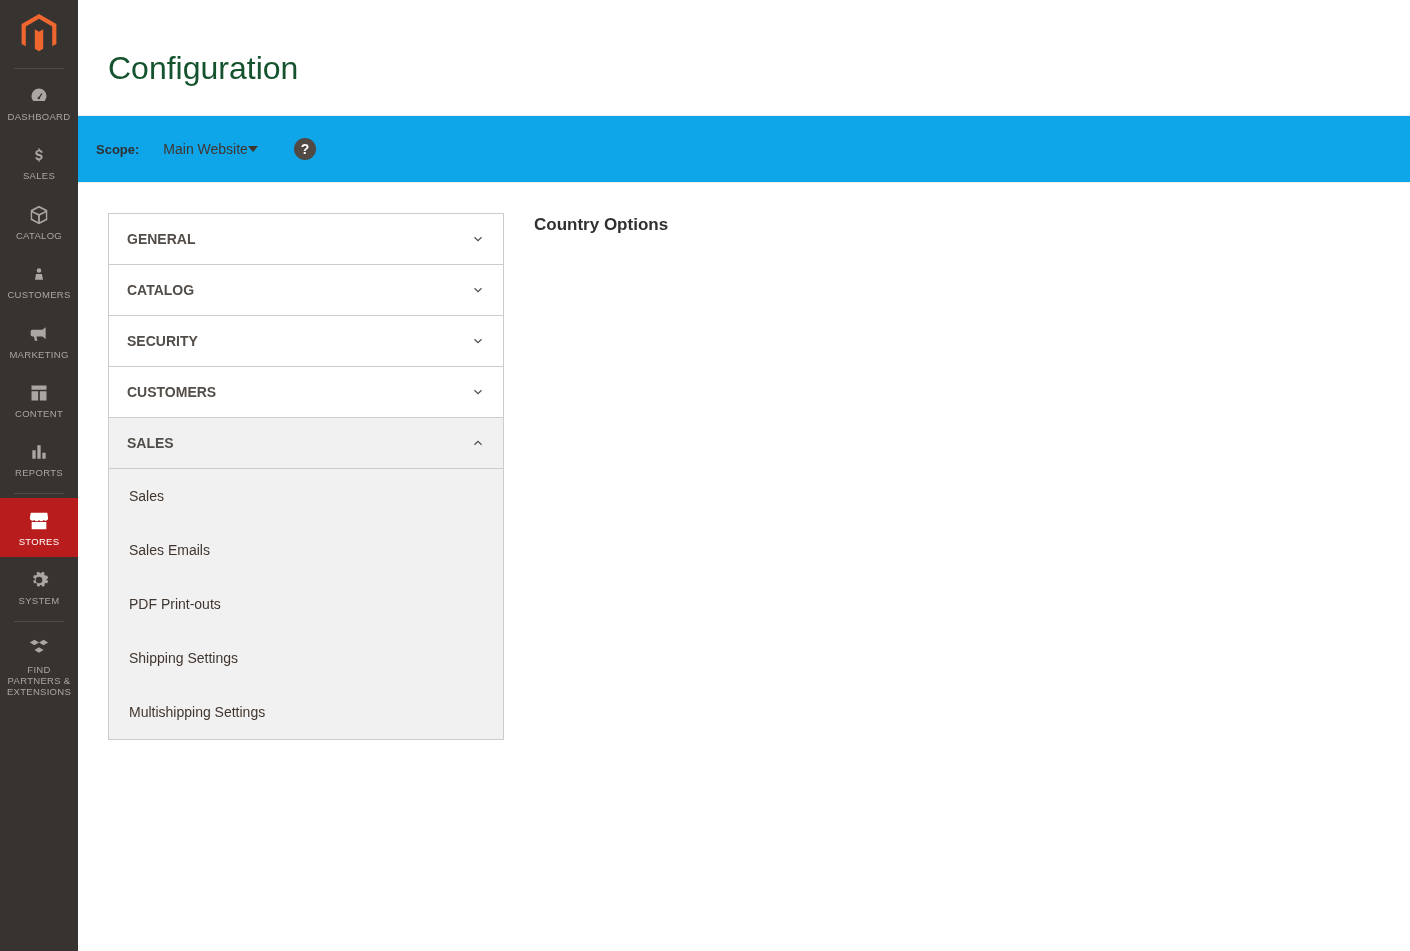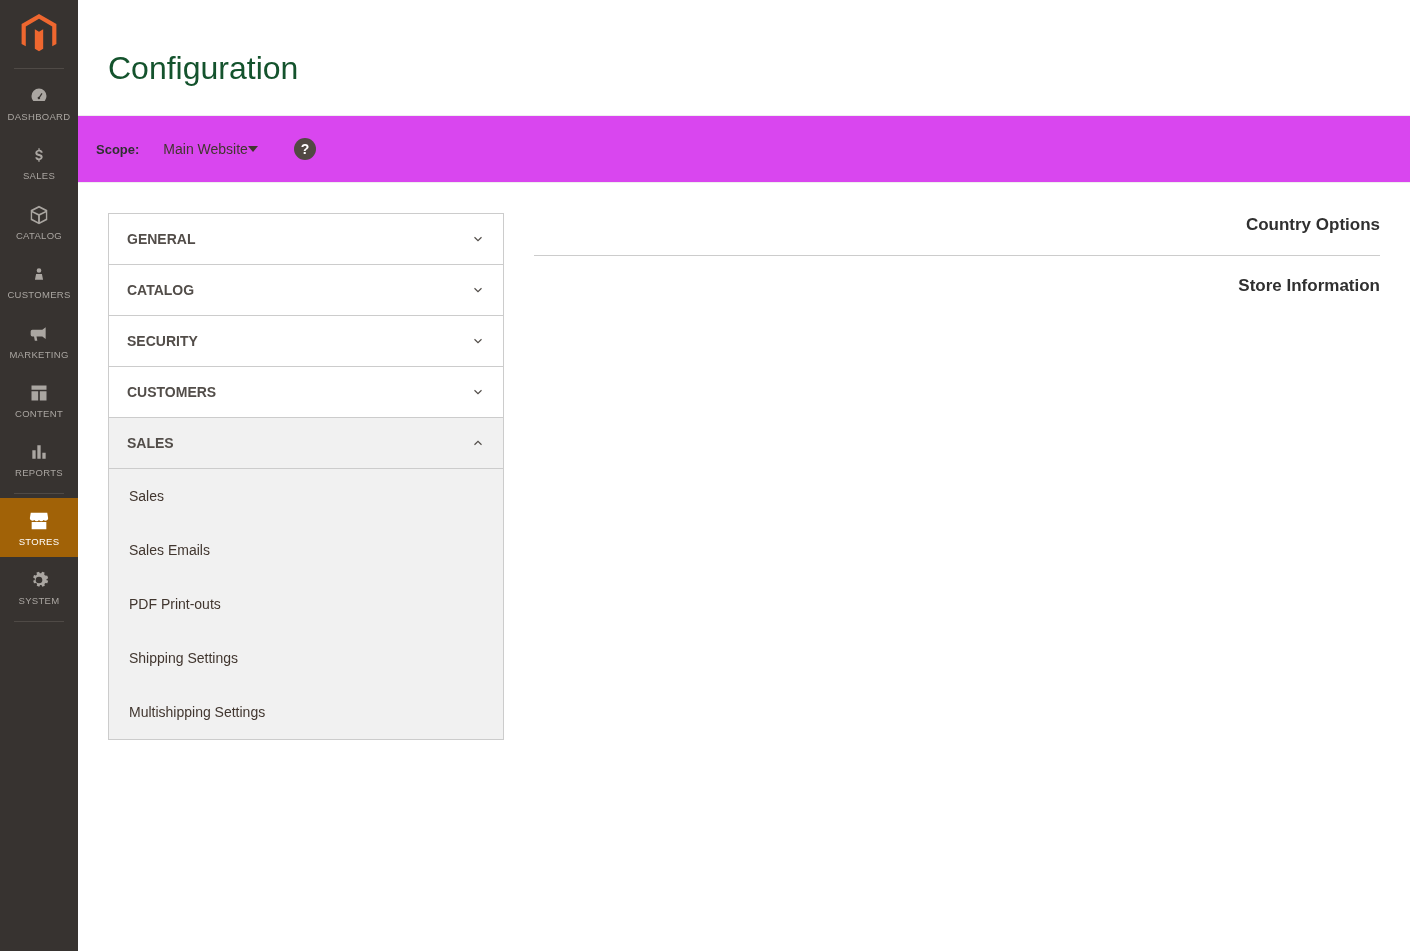--- a/index.html
+++ b/index.html
@@ -6,47 +6,47 @@
     body { font-family: 'Helvetica Neue', Arial, sans-serif; background: #fff; color: #333; }
     
     .app { display: flex; min-height: 951px; width: 1410px; }
     
     
     .sidebar { width: 78px; background: #373330; display: flex; flex-direction: column; align-items: center; }
     .logo-wrap { padding: 14px 0 10px; display:flex; justify-content:center; }
     .logo-wrap svg { width: 36px; height: 40px; }
     .side-divider { width: 50px; height: 1px; background: #4f4a46; margin: 4px 0; }
     .side-item { width: 78px; display:flex; flex-direction: column; align-items:center; padding: 12px 0 10px; color: #aaa6a1; font-size: 10px; letter-spacing: 0.3px; cursor:pointer; }
-    .side-item.active { background: #a16207; color: #fff; }
+    .side-item.active { background: #b91c1c; color: #fff; }
     .side-item .icon-wrap { height: 22px; display:flex; align-items:center; justify-content:center; margin-bottom: 4px; }
     .side-item .label { font-size: 9.5px; text-align:center; line-height: 1.2; padding: 0 4px; }
     
     
     .main { flex: 1; padding: 0 30px 30px; overflow: hidden; }
     .page-title { font-size: 32px; font-weight: 300; color: #14532d; margin: 50px 0 28px; }
     
-    .scope-bar { background: #d946ef; border: 1px solid #eee; border-left:0; border-right:0; padding: 22px 18px; margin: 0 -30px; display:flex; align-items:center; gap: 24px; }
+    .scope-bar { background: #0ea5e9; border: 1px solid #eee; border-left:0; border-right:0; padding: 22px 18px; margin: 0 -30px; display:flex; align-items:center; gap: 24px; }
     .scope-bar strong { font-size: 13px; color: #303030; }
     .scope-select { display:flex; align-items:center; color: #41362f; font-size: 14px; cursor:pointer; }
     .help-circle { width: 22px; height: 22px; border-radius: 50%; background: #514943; color: #fff; font-weight: 700; display:flex; align-items:center; justify-content:center; font-size: 14px; cursor:pointer; margin-left: 12px; }
     
     .content-row { display:flex; gap: 30px; margin-top: 30px; }
     
     
     .config-tabs { width: 396px; border: 1px solid #ccc; flex-shrink: 0; }
     .tab-group { border-bottom: 1px solid #ccc; }
     .tab-header { display:flex; justify-content:space-between; align-items:center; padding: 17px 18px; font-size: 14px; font-weight: 700; color: #524d49; cursor:pointer; text-transform: uppercase; }
     .tab-header.expanded { background: #f1f1f1; border-bottom: 1px solid #ccc; }
     .tab-group:last-child { border-bottom: none; }
     .tab-body { background: #f1f1f1; }
     .sub-item { padding: 19px 20px; font-size: 14px; color: #41362f; cursor:pointer; }
     .sub-item.highlighted { outline: 4px solid #ff0000; outline-offset: -4px; }
     
     
-    .right-options { flex: 1; padding-top: 2px; text-align: right; }
+    .right-options { flex: 1; padding-top: 2px; }
     .opt-row { padding: 0 0 20px; border-bottom: 1px solid #ccc; font-size: 17px; font-weight: 700; color: #303030; cursor:pointer; margin-bottom: 20px; }
     .opt-row:last-child { border-bottom: none; }
   </style>
 </head>
 <body>
 
 <div class="app">
   <nav class="sidebar">
     <div class="logo-wrap">
       <svg viewBox="0 0 100 115">
@@ -121,20 +121,28 @@
     </div>
     <div class="side-item">
       <span class="icon-wrap">
           <svg width="20" height="20" viewBox="0 0 24 24" fill="currentColor">
             <path d="M12 8a4 4 0 100 8 4 4 0 000-8zm9 4l2 1-1 3-2.3-.5a7 7 0 01-1.2 1.2l.5 2.3-3 1-1-2a7 7 0 01-1.7 0l-1 2-3-1 .5-2.3a7 7 0 01-1.2-1.2L6 16l-1-3 2-1a7 7 0 010-1.7L5 9l1-3 2.3.5a7 7 0 011.2-1.2L9 3l3-1 1 2a7 7 0 011.7 0l1-2 3 1-.5 2.3a7 7 0 011.2 1.2L22 7l1 3-2 1a7 7 0 010 1.7z"></path>
           </svg>
         </span>
       <span class="label">SYSTEM</span>
     </div>
     <div class="side-divider"></div>
+    <div class="side-item">
+      <span class="icon-wrap">
+          <svg width="22" height="22" viewBox="0 0 24 24" fill="currentColor">
+            <path d="M7 2l5 3-5 3-5-3 5-3zm10 0l5 3-5 3-5-3 5-3zM12 10l5 3-5 3-5-3 5-3z"></path>
+          </svg>
+        </span>
+      <span class="label">FIND PARTNERS &amp; EXTENSIONS</span>
+    </div>
   </nav>
 
   <main class="main">
     <h1 class="page-title">Configuration</h1>
 
     <div class="scope-bar">
       <strong>Scope:</strong>
       <div class="scope-select">
         <span>Main Website</span>
         <svg width="10" height="10" viewBox="0 0 10 10">
@@ -190,17 +198,16 @@
             <div class="sub-item">Sales Emails</div>
             <div class="sub-item">PDF Print-outs</div>
             <div class="sub-item">Shipping Settings</div>
             <div class="sub-item">Multishipping Settings</div>
           </div>
         </div>
       </div>
 
       <div class="right-options">
         <div class="opt-row">Country Options</div>
-        <div class="opt-row">Store Information</div>
       </div>
     </div>
   </main>
 </div>
 
 </body></html>

